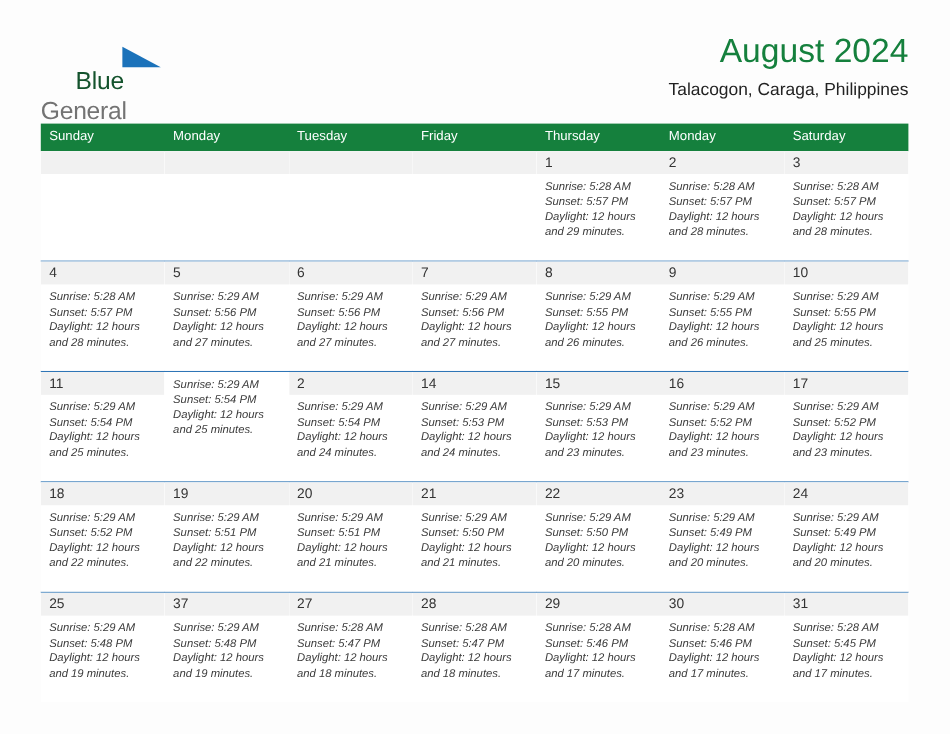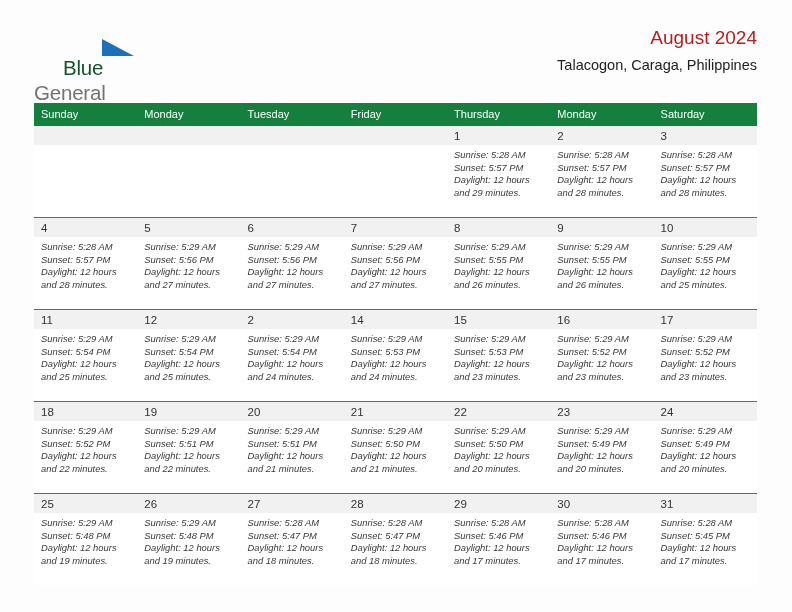--- a/index.html
+++ b/index.html
@@ -67,22 +67,22 @@
     font-family: "Liberation Sans", sans-serif;
   }
 
   .title-block {
     position: absolute;
     right: 0;
     top: 0;
     text-align: right;
   }
   .cal-title {
-    font-size: 19px;
-    color: #b91c1c;
+    font-size: 28px;
+    color: #15803d;
     line-height: 1.1;
     white-space: nowrap;
   }
   .cal-subtitle {
     margin-top: 9px;
     font-size: 14.5px;
     color: #222;
     line-height: 1.1;
     white-space: nowrap;
   }
@@ -298,21 +298,20 @@
           <div class="day-cell">
             <div class="daynum-band"><span class="daynum">11</span></div>
             <div class="day-info">
               <div>Sunrise: 5:29 AM</div>
               <div>Sunset: 5:54 PM</div>
               <div>Daylight: 12 hours</div>
               <div>and 25 minutes.</div>
             </div>
           </div>
           <div class="day-cell">
-            <div class="daynum-band"><span class="daynum">12</span></div>
             <div class="day-info">
               <div>Sunrise: 5:29 AM</div>
               <div>Sunset: 5:54 PM</div>
               <div>Daylight: 12 hours</div>
               <div>and 25 minutes.</div>
             </div>
           </div>
           <div class="day-cell">
             <div class="daynum-band"><span class="daynum">2</span></div>
             <div class="day-info">
@@ -428,21 +427,21 @@
           <div class="day-cell">
             <div class="daynum-band"><span class="daynum">25</span></div>
             <div class="day-info">
               <div>Sunrise: 5:29 AM</div>
               <div>Sunset: 5:48 PM</div>
               <div>Daylight: 12 hours</div>
               <div>and 19 minutes.</div>
             </div>
           </div>
           <div class="day-cell">
-            <div class="daynum-band"><span class="daynum">26</span></div>
+            <div class="daynum-band"><span class="daynum">37</span></div>
             <div class="day-info">
               <div>Sunrise: 5:29 AM</div>
               <div>Sunset: 5:48 PM</div>
               <div>Daylight: 12 hours</div>
               <div>and 19 minutes.</div>
             </div>
           </div>
           <div class="day-cell">
             <div class="daynum-band"><span class="daynum">27</span></div>
             <div class="day-info">

